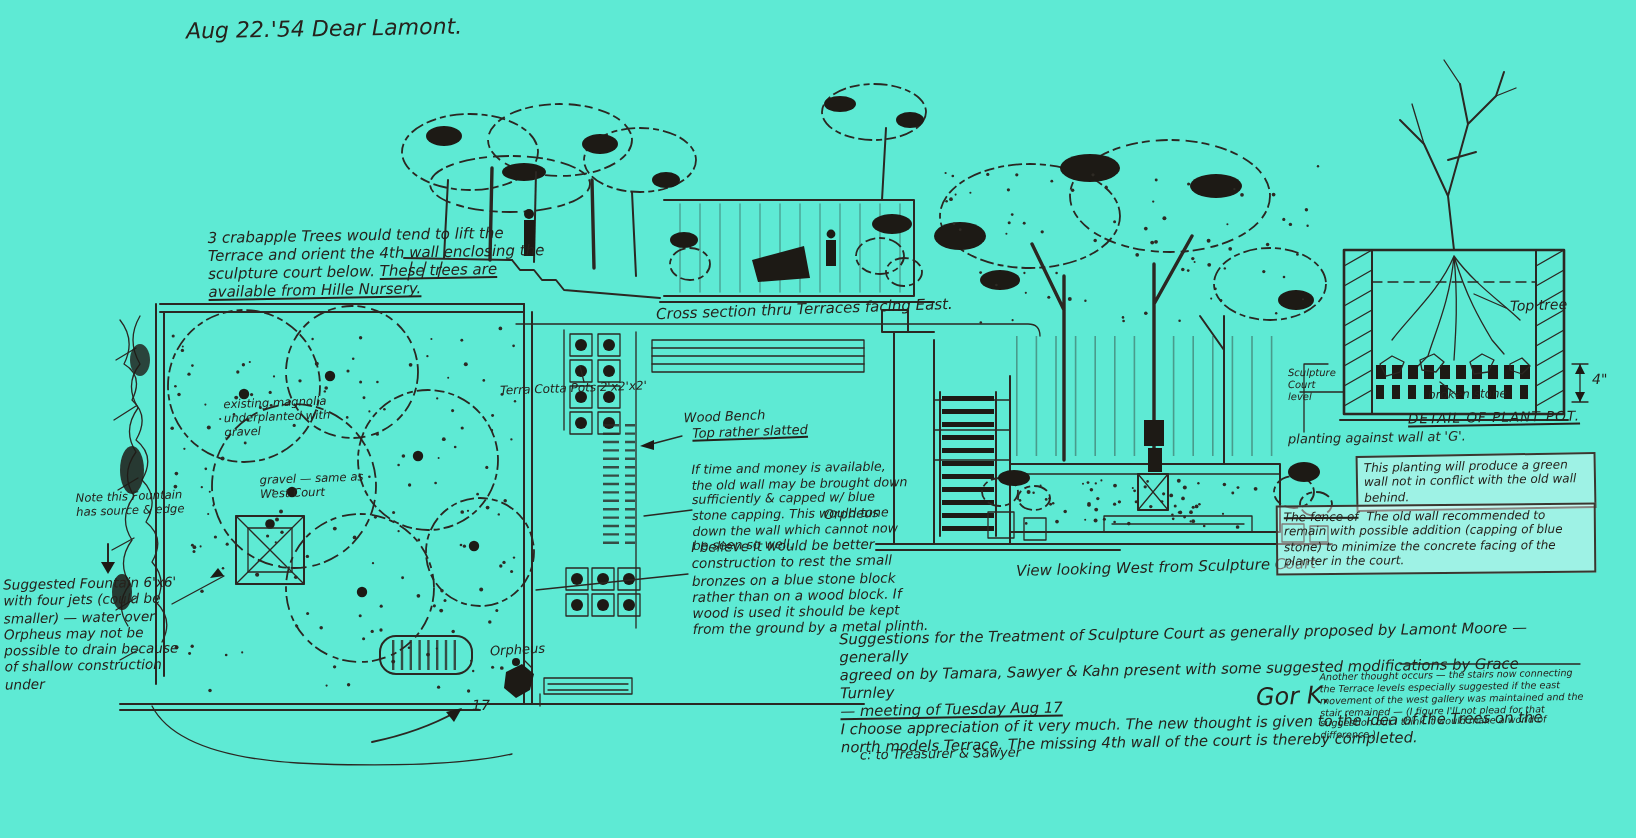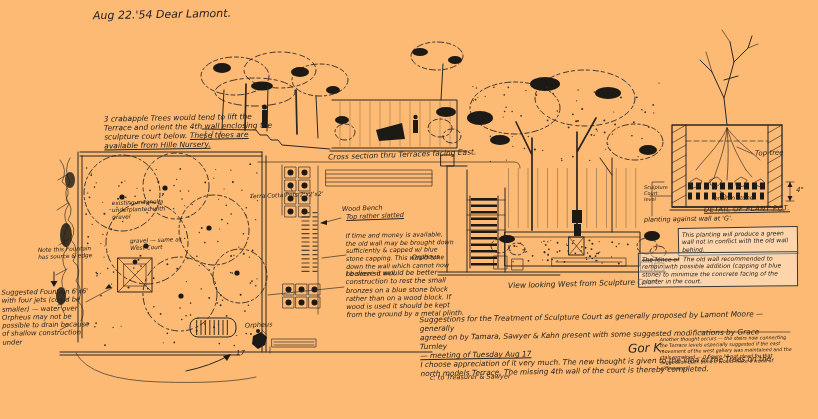--- a/index.html
+++ b/index.html
@@ -1,16 +1,16 @@
 <!DOCTYPE html>
 <html><head>
 <meta charset="utf-8">
 <style>
   html,body{margin:0;padding:0;background:#e9e7e2;}
-  .page{position:relative;width:818px;height:419px;background:#fdba74;overflow:hidden;
+  .page{position:relative;width:818px;height:419px;background:#5eead4;overflow:hidden;
         font-family:"DejaVu Sans",sans-serif;color:#221f1a;}
   .hw{position:absolute;font-style:italic;color:#26221c;line-height:1.22;white-space:normal;}
   .u{text-decoration:underline;}
   .strike{text-decoration:line-through;margin-right:2px;}
   .boxed{border:0.8px solid #3a362f;padding:2px 3px;background:rgba(255,255,255,.4);}
   svg{position:absolute;left:0;top:0;}
   .ln{stroke:#2b2722;fill:none;stroke-width:1;stroke-linecap:round;stroke-linejoin:round;}
   .thin{stroke-width:.65;}
   .thick{stroke-width:1.7;}
   .dk{fill:#1d1a15;stroke:none;}

